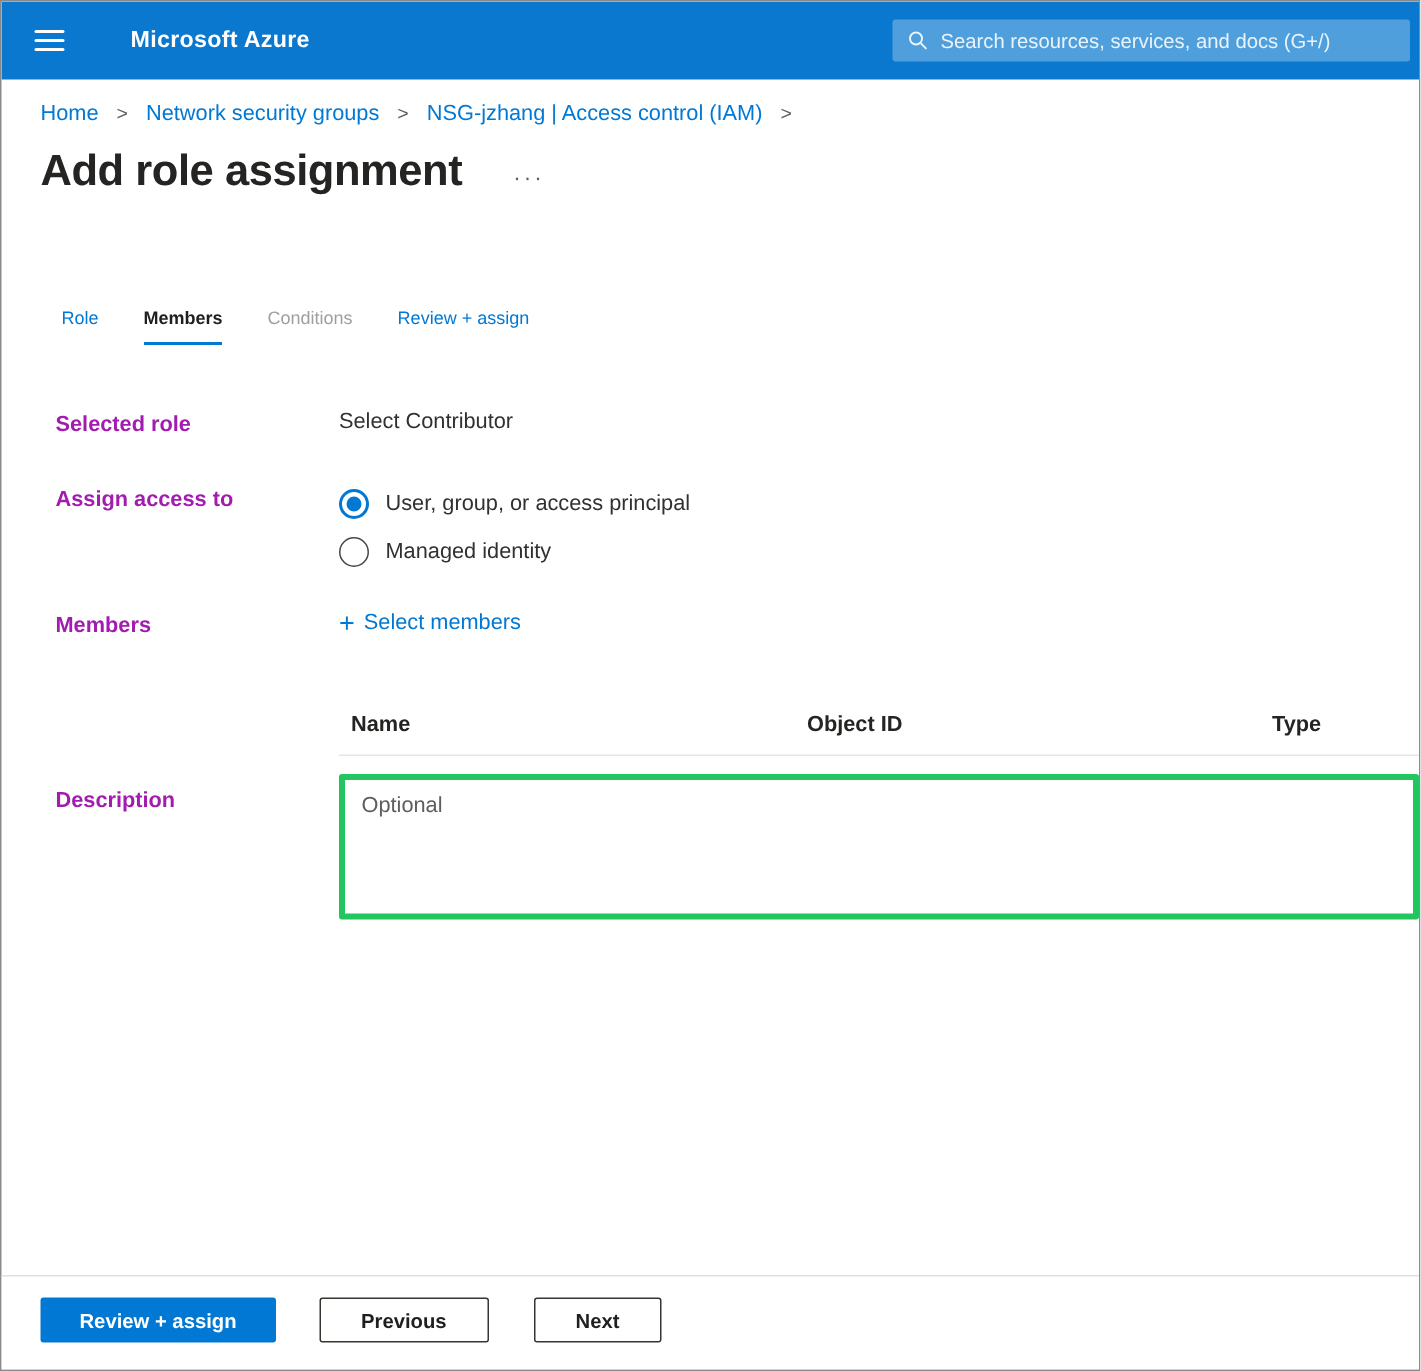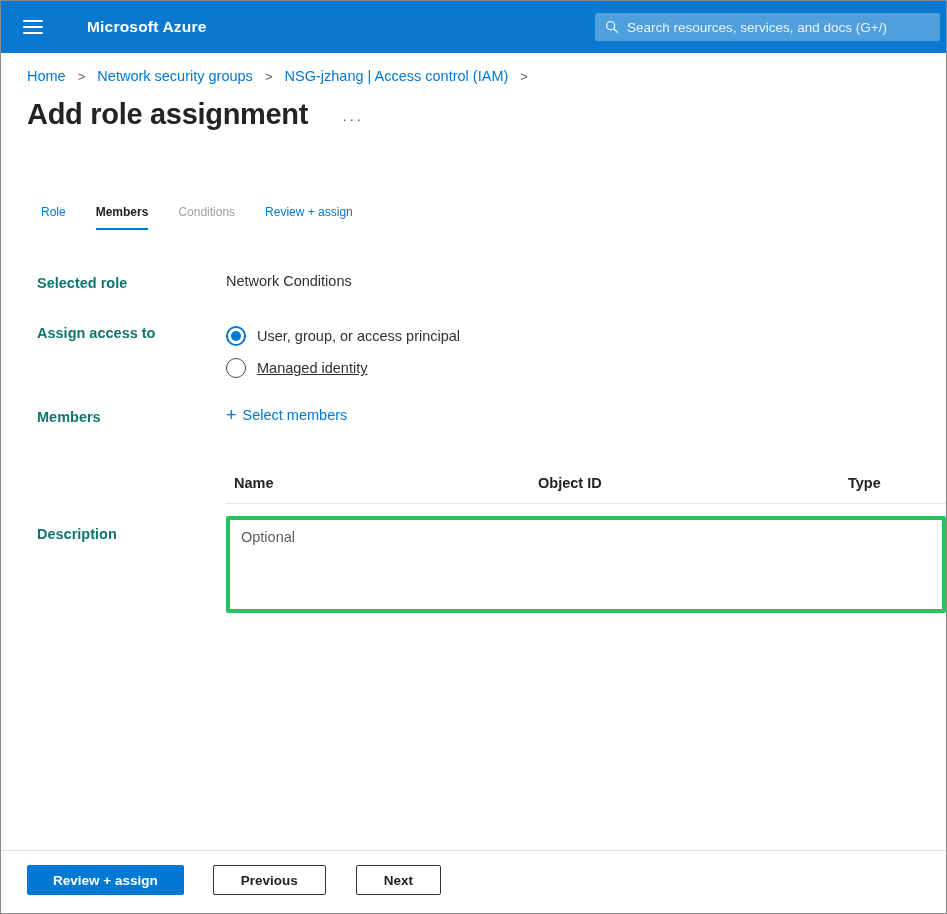--- a/index.html
+++ b/index.html
@@ -61,28 +61,28 @@
 
   
   .tabs { margin: 74px 0 0 40px; display: flex; gap: 30px; font-size: 12px; }
   .tab { padding-bottom: 9px; cursor: pointer; color: #0078d4; border-bottom: 2.5px solid transparent; }
   .tab.active { color: #201f1e; font-weight: 700; border-bottom-color: #0078d4; cursor: default; }
   .tab.disabled { color: #a19f9d; cursor: default; }
 
   
   .form { margin-top: 43px; }
   .frow { display: flex; padding-left: 36px; }
-  .flabel { width: 189px; flex-shrink: 0; font-weight: 700; font-size: 14.5px; color: #0f766e; padding-top: 2px; }
+  .flabel { width: 189px; flex-shrink: 0; font-weight: 700; font-size: 14.5px; color: #a21caf; padding-top: 2px; }
   .fvalue { font-size: 14.5px; flex: 1; min-width: 0; }
 
   .row-selected-role { margin-bottom: 32px; }
   .row-assign { margin-bottom: 26px; }
 
   .radio-opt { display: flex; align-items: center; gap: 11px; height: 26px; cursor: pointer; }
-  .radio-opt + .radio-opt { margin-top: 6px; text-decoration: underline; }
+  .radio-opt + .radio-opt { margin-top: 6px; }
   .radio {
     width: 20px; height: 20px; border-radius: 50%;
     border: 1px solid #484644; background: #fff; position: relative; flex-shrink: 0;
   }
   .radio.selected { border: 2px solid #0078d4; }
   .radio.selected::after {
     content: ""; position: absolute; inset: 3px; border-radius: 50%; background: #0078d4;
   }
   .radio-label { font-size: 14.5px; color: #323130; }
 
@@ -178,21 +178,21 @@
     <div class="tab">Role</div>
     <div class="tab active">Members</div>
     <div class="tab disabled">Conditions</div>
     <div class="tab">Review + assign</div>
   </div>
 
   <div class="form">
 
     <div class="frow row-selected-role">
       <div class="flabel">Selected role</div>
-      <div class="fvalue">Network Conditions</div>
+      <div class="fvalue">Select Contributor</div>
     </div>
 
     <div class="frow row-assign">
       <div class="flabel">Assign access to</div>
       <div class="fvalue">
         <div class="radio-opt">
           <span class="radio selected"></span>
           <span class="radio-label">User, group, or access principal</span>
         </div>
         <div class="radio-opt">

